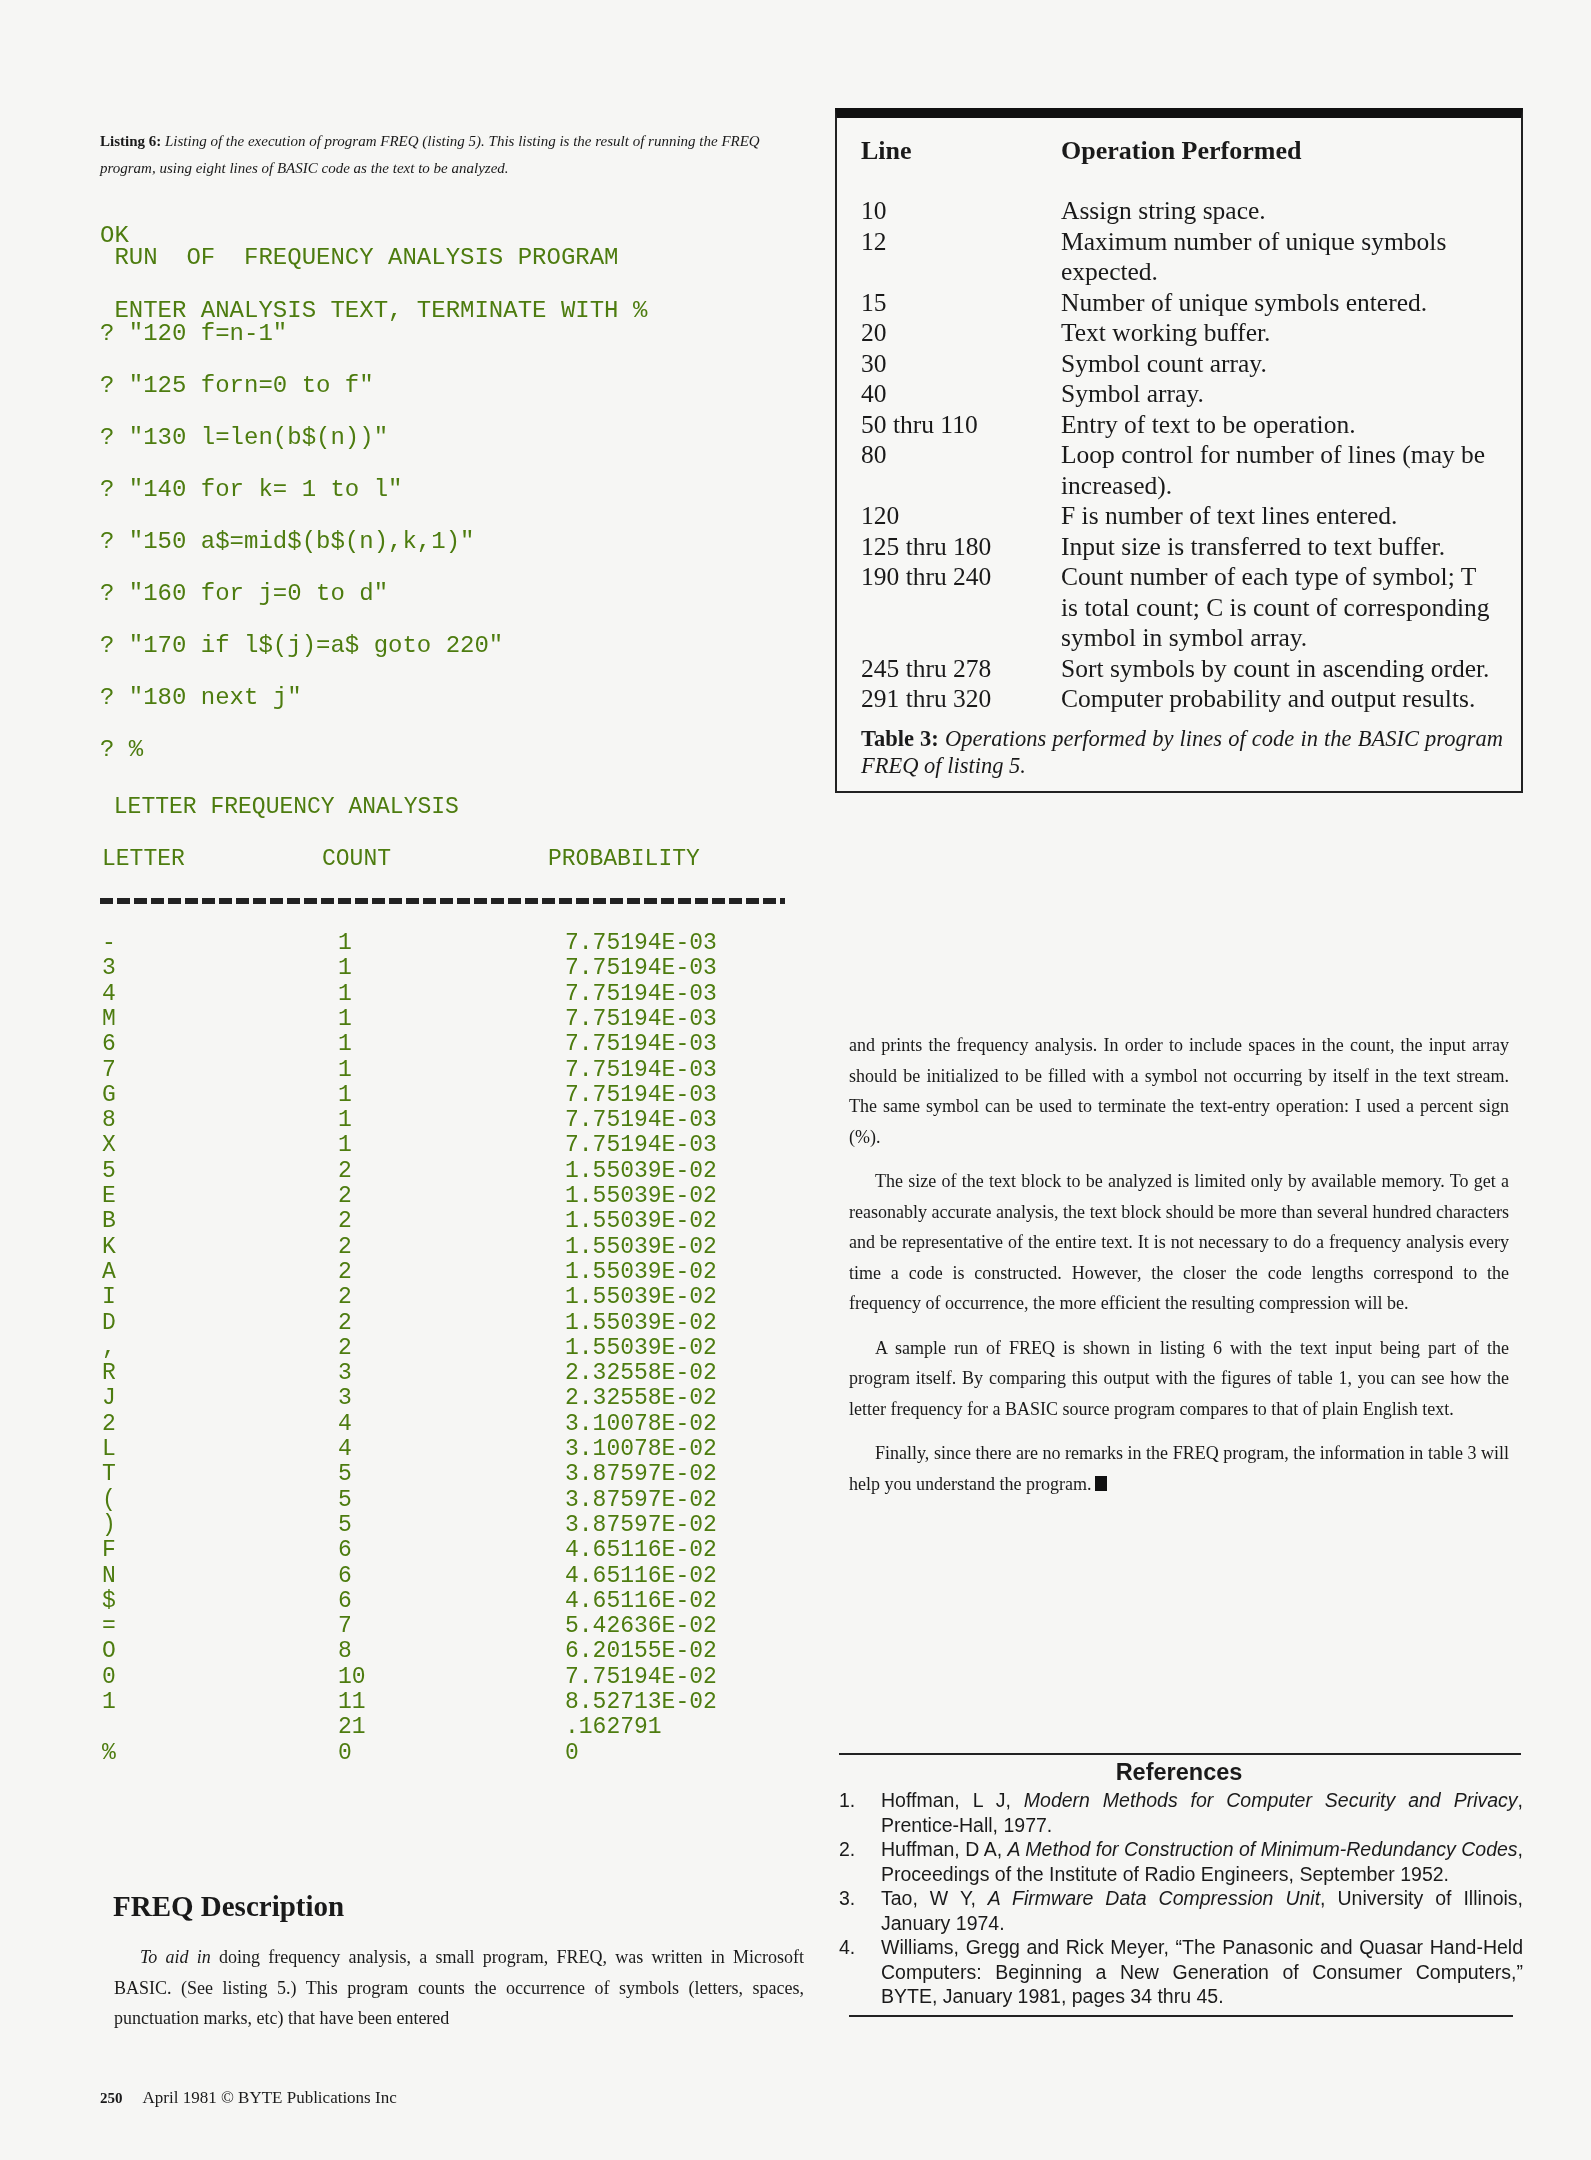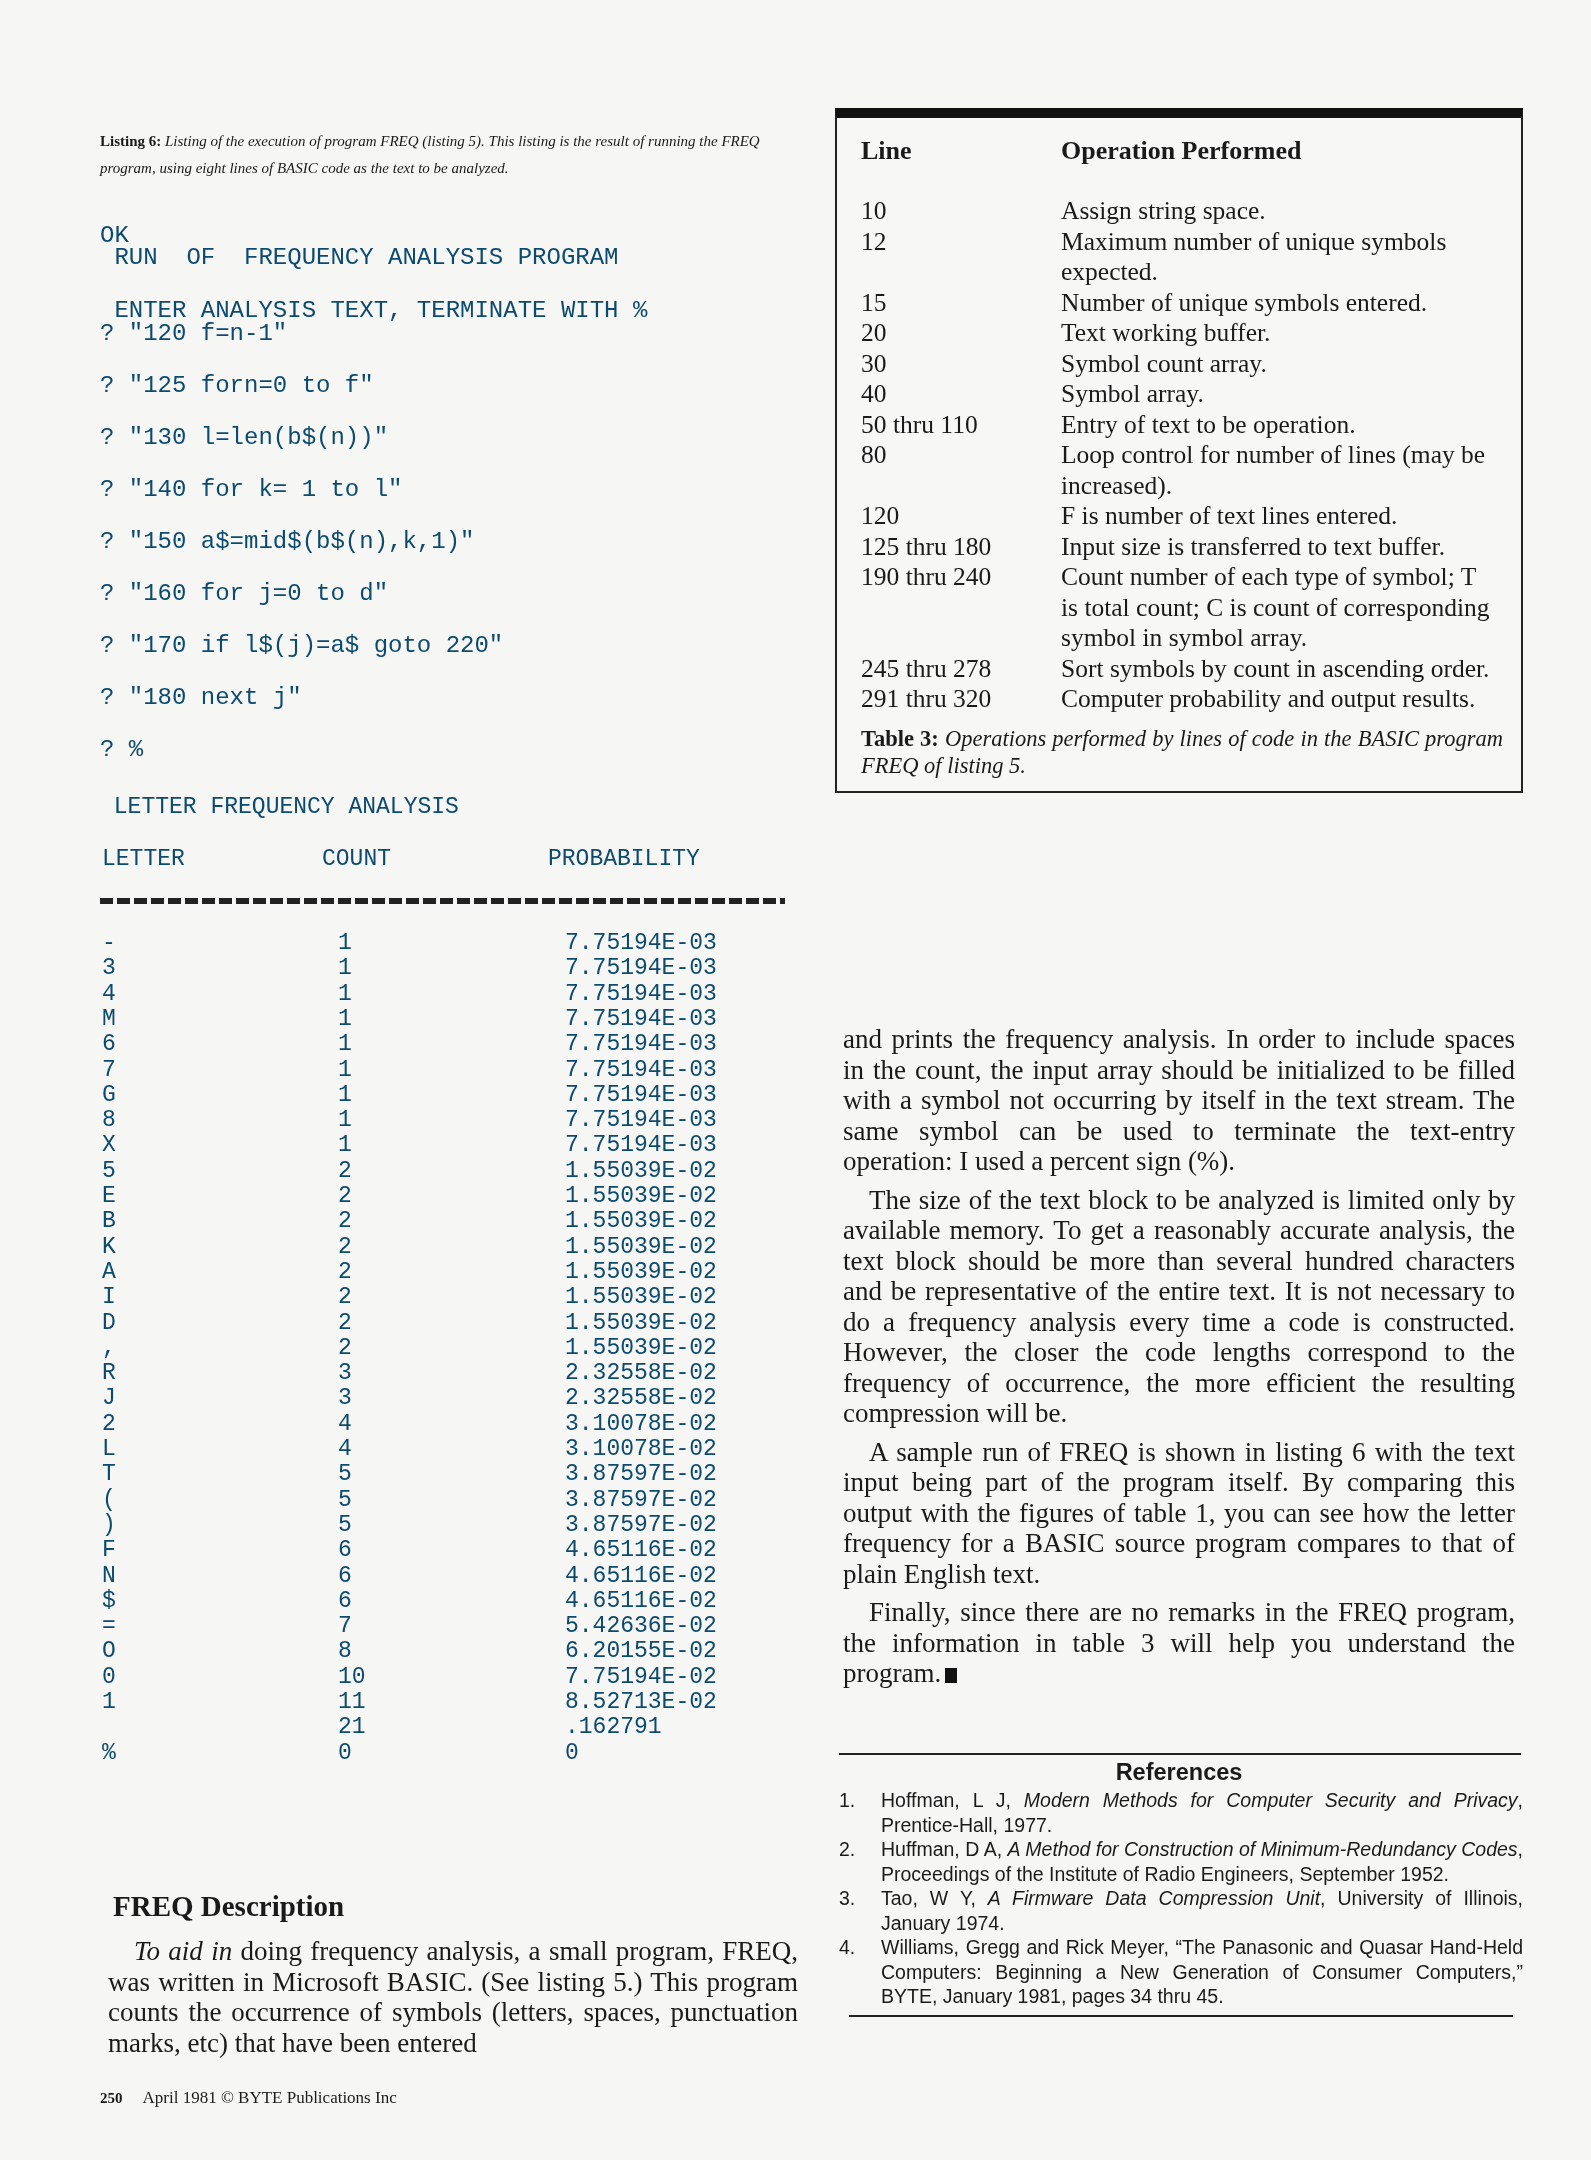--- a/index.html
+++ b/index.html
@@ -11,36 +11,36 @@
     position: relative;
     overflow: hidden;
   }
   .col-left { position: absolute; left: 100px; top: 128px; width: 690px; }
   .col-right { position: absolute; left: 835px; top: 108px; width: 688px; }
 
   .caption { font-size: 15px; line-height: 27px; margin: 0; }
   .caption b { font-weight: bold; font-style: normal; }
   .caption i { font-style: italic; }
 
-  .mono { font-family: "Liberation Mono", "DejaVu Sans Mono", monospace; color: #0c4a6e; }
+  .mono { font-family: "Liberation Mono", "DejaVu Sans Mono", monospace; color: #4d7c0f; }
   .listing { position: relative; font-size: 24px; }
   .ln { position: absolute; left: 0; white-space: pre; line-height: 26px; }
 
   .dash-line {
     position: absolute; left: 0; width: 685px; height: 6px;
     background: repeating-linear-gradient(90deg, #222 0 13px, transparent 13px 17px);
   }
   .freq-row { position: absolute; left: 0; height: 26px; width: 690px; font-size: 23px; line-height: 26px; }
   .freq-row span { position: absolute; white-space: pre; }
   .c-letter { left: 2px; }
   .c-count { left: 238px; }
   .c-prob { left: 465px; }
 
   .section-head { position: absolute; left: 0; font-weight: bold; font-size: 29px; margin: 0; }
-  .body-text { font-size: 27px; line-height: 30.5px; text-align: justify; margin: 8px; }
+  .body-text { font-size: 18px; line-height: 30.5px; text-align: justify; margin: 14px; }
   .indent { text-indent: 26px; }
 
   .footer { position: absolute; left: 100px; top: 2088px; font-size: 17px; }
   .footer .pg { font-weight: bold; font-size: 15px; margin-right: 20px; margin-top: 24px; }
 
   
   .table3 {
     position: relative; width: 688px;
     border: 2px solid #222; border-top: 10px solid #111;
     background: #f7f7f5;

